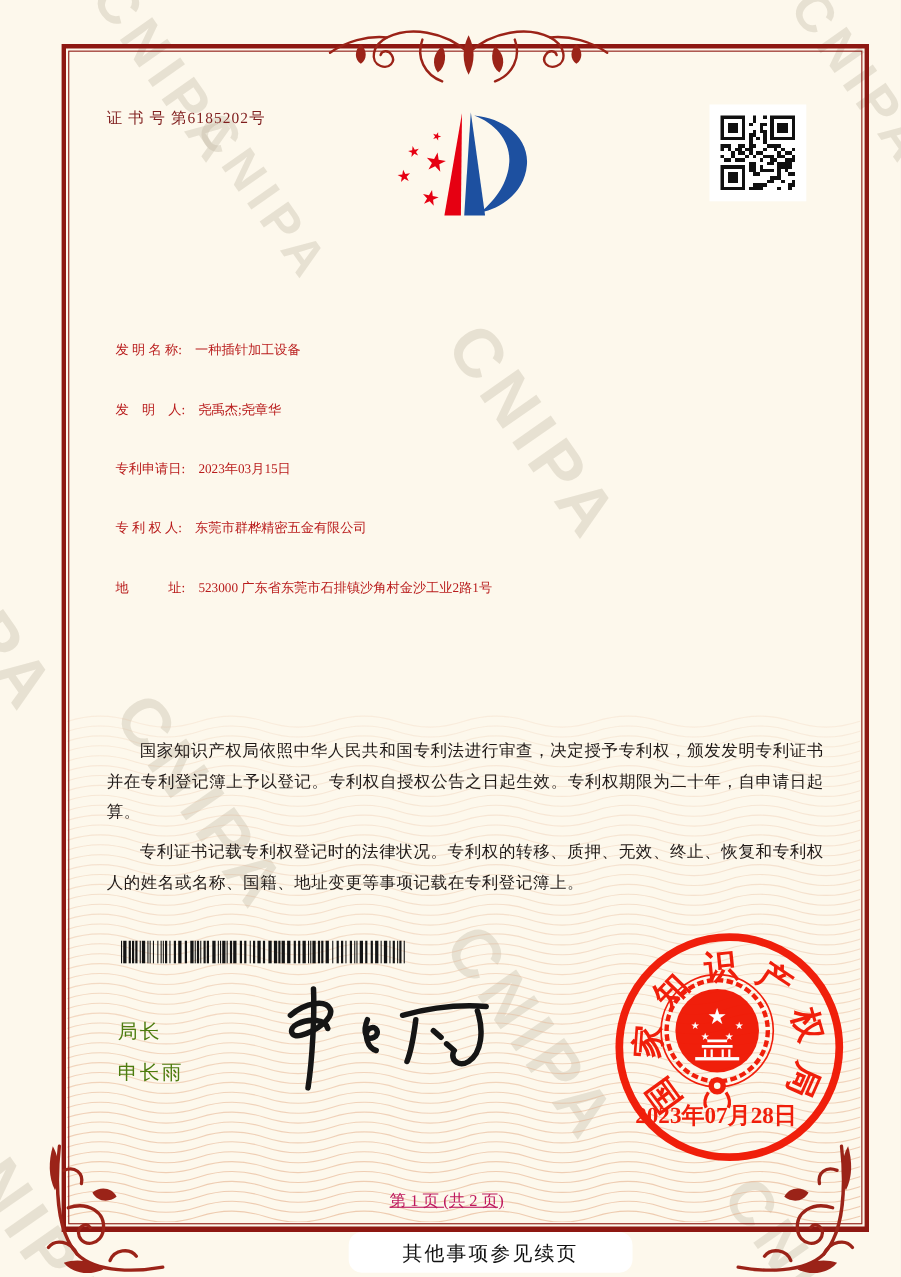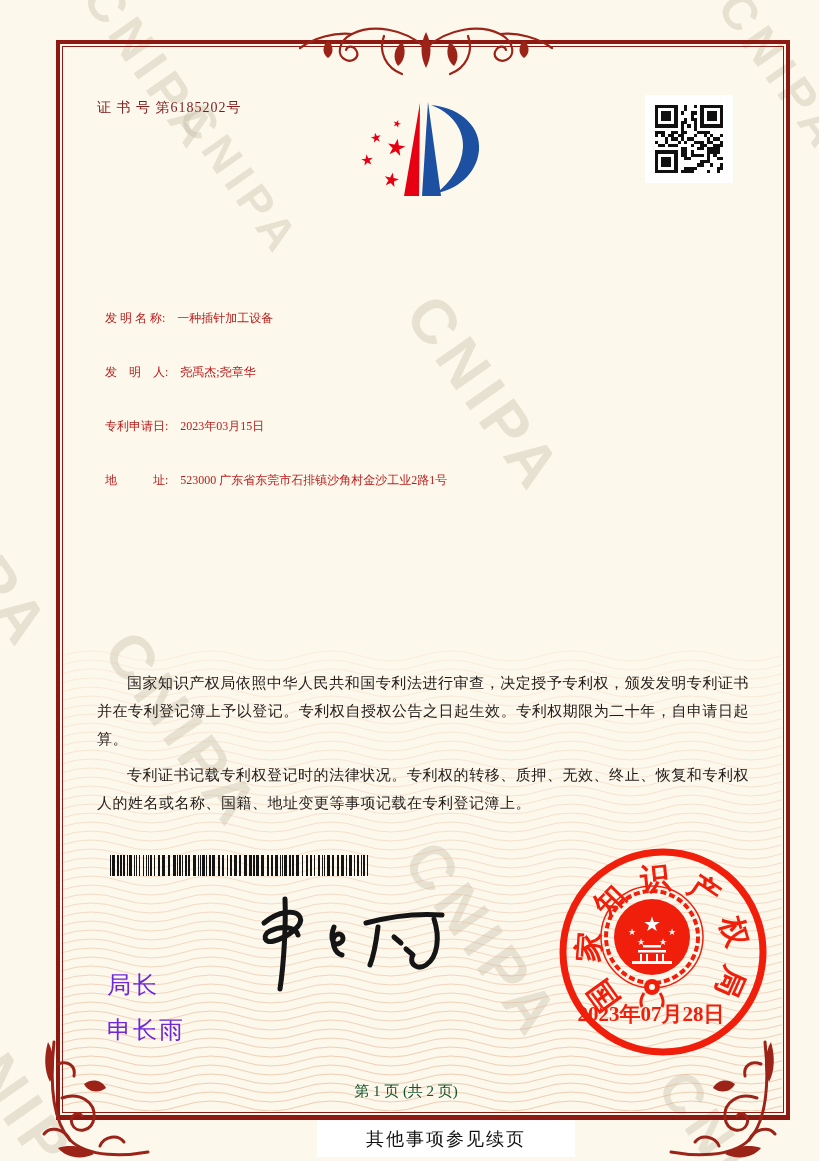--- a/index.html
+++ b/index.html
@@ -22,29 +22,29 @@
   .field-row{position:relative;height:24px;margin-bottom:30px;font-size:12px;color:#b91c1c;}
   .f-label{display:inline-block;padding-left:8px;}
   .f-value{margin-left:12px;}
   .f-extra-label{position:absolute;left:333px;top:0;}
   .f-extra-value{position:absolute;left:447px;top:0;}
   
   .paras{position:absolute;left:97px;top:669px;width:652px;font-size:15px;line-height:28px;
          color:#201a18;text-align:justify;}
   .paras p{margin:0 0 8px 0;text-indent:2em;letter-spacing:.5px;}
   
-  .signer{position:absolute;left:107px;top:926px;font-size:24px;color:#6d28d9;
-          font-family:"Liberation Sans","DejaVu Sans",sans-serif;margin-top:43px;}
+  .signer{position:absolute;left:107px;top:926px;font-size:18px;color:#4d7c0f;
+          font-family:"Liberation Sans","DejaVu Sans",sans-serif;}
   .signer div{margin-bottom:13px;letter-spacing:2px;}
   
   .pageinfo{position:absolute;left:56px;top:1082px;width:700px;text-align:center;
-            font-size:15px;color:#14532d;}
+            font-size:15px;color:#be185d;text-decoration:underline;}
   .contbox{position:absolute;left:317px;top:1120px;width:258px;height:37px;background:#ffffff;
            display:flex;align-items:center;justify-content:center;font-size:18px;color:#111;
-           letter-spacing:2px;}
+           letter-spacing:2px;border-radius:12px;}
   .qrbox{position:absolute;left:645px;top:95px;width:88px;height:88px;background:#ffffff;}
   svg{display:block;}
 </style>
 </head>
 <body>
 
 <div class="page">
 
   <div id="watermarks">
       <div class="wm" style="left: 120px; top: -30px; font-size: 52px;">CNIPA</div>
@@ -398,20 +398,21 @@
         <rect x="16" y="20" width="1" height="1" fill="#101010"></rect>
         <rect x="19" y="20" width="1" height="1" fill="#101010"></rect>
       </svg>
   </div>
 
 
   <div class="fields" id="fields">
       <div class="field-row"><span class="f-label">发 明 名 称:</span><span class="f-value">一种插针加工设备</span></div>
       <div class="field-row"><span class="f-label">发　明　人:</span><span class="f-value">尧禹杰;尧章华</span></div>
       <div class="field-row"><span class="f-label">专利申请日:</span><span class="f-value">2023年03月15日</span></div>
+      <div class="field-row"><span class="f-label">专 利 权 人:</span><span class="f-value">东莞市群桦精密五金有限公司</span></div>
       <div class="field-row"><span class="f-label">地　　　址:</span><span class="f-value">523000 广东省东莞市石排镇沙角村金沙工业2路1号</span></div>
     </div>
 
   <div class="paras">
     <p>国家知识产权局依照中华人民共和国专利法进行审查，决定授予专利权，颁发发明专利证书并在专利登记簿上予以登记。专利权自授权公告之日起生效。专利权期限为二十年，自申请日起算。</p>
     <p>专利证书记载专利权登记时的法律状况。专利权的转移、质押、无效、终止、恢复和专利权人的姓名或名称、国籍、地址变更等事项记载在专利登记簿上。</p>
   </div>
 
   <svg id="barcode" class="abs" style="left:110px;top:855px;" width="260" height="21" viewBox="0 0 260 21">
       <rect x="0" y="0" width="1" height="21" fill="#141414"></rect>

